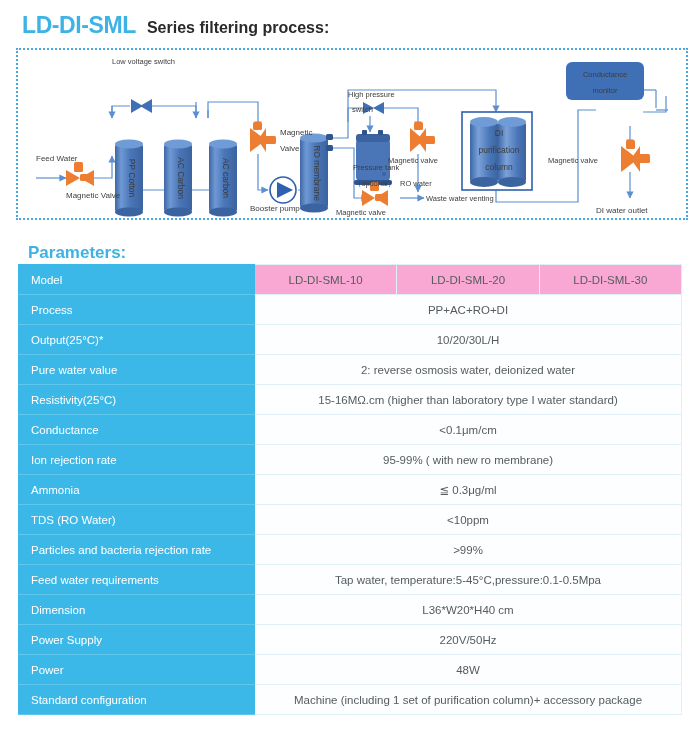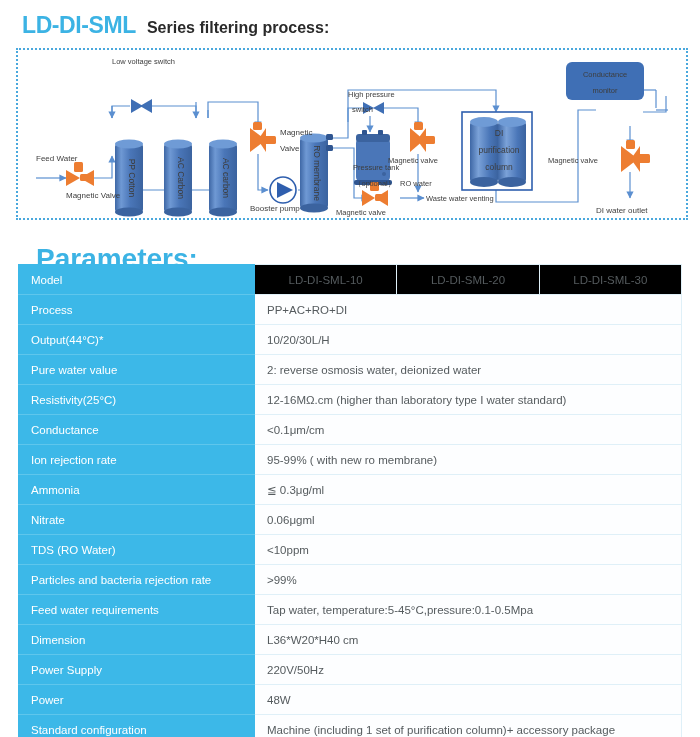--- a/index.html
+++ b/index.html
@@ -29,22 +29,22 @@
   .diagram-frame {
     position: absolute; left: 16px; top: 48px;
     width: 672px; height: 172px;
     border: 2px dotted #4aa8dd;
   }
   .diagram { position: absolute; inset: 0; }
   .diagram svg { display: block; }
 
   
   .params-heading {
-    position: absolute; left: 36px; top: 243px;
-    color: #3cb3e4; font-size: 28px; font-weight: bold;
+    position: absolute; left: 28px; top: 243px;
+    color: #3cb3e4; font-size: 17px; font-weight: bold;
   }
 
   
   .ptable {
     position: absolute; left: 18px; top: 264px;
     width: 664px;
     border-collapse: collapse;
     table-layout: fixed;
   }
   .ptable tr { height: 30px; padding-left: 20px; }
@@ -59,23 +59,24 @@
     width: 236px;
     background: #3cb8e8;
     color: #ffffff;
     border: 1px solid #3cb8e8;
     border-bottom: 1px solid #5fc6ec;
     font-size: 11.5px;
     text-align: left;
   }
   .ptable td.val {
     background: #fdfeff;
+    text-align: center;
   }
   .ptable td.model-cell {
-    background: #000000;
+    background: #f9a8d4;
     text-align: center;
   }
 
   .remarks {
     position: absolute; left: 18px; top: 716px;
     font-size: 8px; color: #8d9498;
   }
 
   
   .dtxt { font-family: "Liberation Sans", sans-serif; fill:#3d3d3d; }
@@ -298,48 +299,44 @@
           <td class="label">Model</td>
           <td class="model-cell">LD-DI-SML-10</td>
           <td class="model-cell">LD-DI-SML-20</td>
           <td class="model-cell">LD-DI-SML-30</td>
         </tr>
         <tr>
           <td class="label">Process</td>
           <td class="val" colspan="3">PP+AC+RO+DI</td>
         </tr>
         <tr>
-          <td class="label">Output(44°C)*</td>
+          <td class="label">Output(25°C)*</td>
           <td class="val" colspan="3">10/20/30L/H</td>
         </tr>
         <tr>
           <td class="label">Pure water value</td>
           <td class="val" colspan="3">2: reverse osmosis water, deionized water</td>
         </tr>
         <tr>
           <td class="label">Resistivity(25°C)</td>
-          <td class="val" colspan="3">12-16MΩ.cm (higher than laboratory type I water standard)</td>
+          <td class="val" colspan="3">15-16MΩ.cm (higher than laboratory type I water standard)</td>
         </tr>
         <tr>
           <td class="label">Conductance</td>
           <td class="val" colspan="3">&lt;0.1μm/cm</td>
         </tr>
         <tr>
           <td class="label">Ion rejection rate</td>
           <td class="val" colspan="3">95-99% ( with new ro membrane)</td>
         </tr>
         <tr>
           <td class="label">Ammonia</td>
           <td class="val" colspan="3">≦ 0.3μg/ml</td>
         </tr>
         <tr>
-          <td class="label">Nitrate</td>
-          <td class="val" colspan="3">0.06μgml</td>
-        </tr>
-        <tr>
           <td class="label">TDS (RO Water)</td>
           <td class="val" colspan="3">&lt;10ppm</td>
         </tr>
         <tr>
           <td class="label">Particles and bacteria rejection rate</td>
           <td class="val" colspan="3">&gt;99%</td>
         </tr>
         <tr>
           <td class="label">Feed water requirements</td>
           <td class="val" colspan="3">Tap water, temperature:5-45°C,pressure:0.1-0.5Mpa</td>

